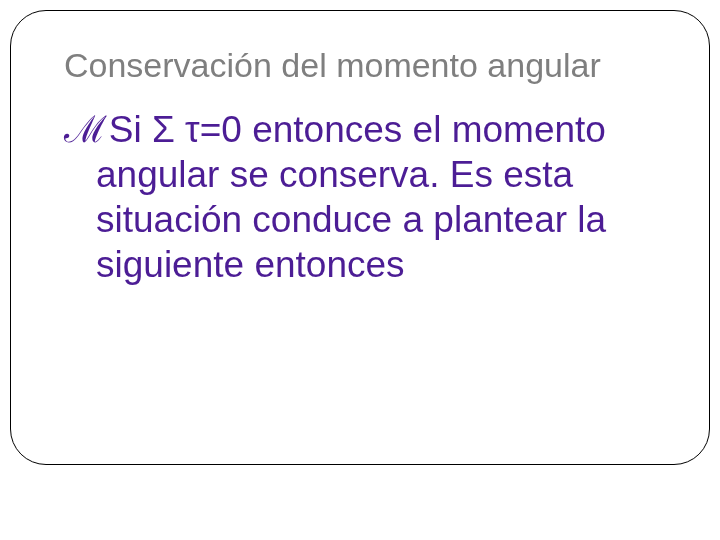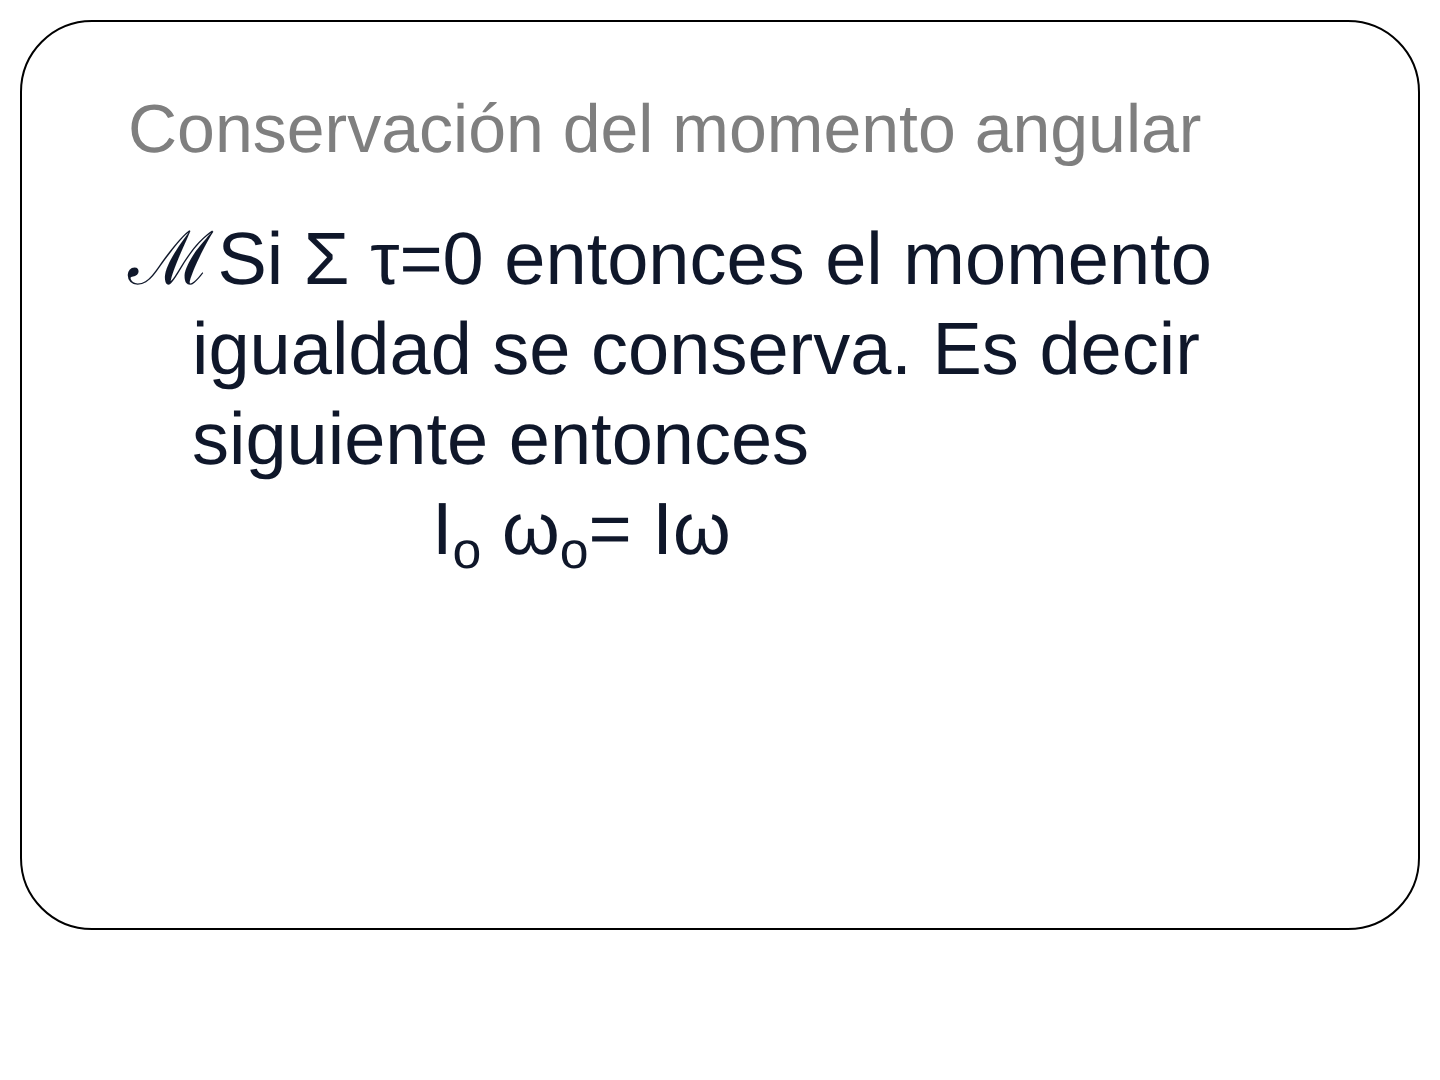--- a/index.html
+++ b/index.html
@@ -28,21 +28,21 @@
     pointer-events: none;
   }
   .title {
     color: #7f7f7f;
     font-size: 34px;
     line-height: 1.15;
     margin: 18px 0 22px 28px;
     font-weight: 400;
   }
   .body {
-    color: #0f172a;
+    color: #4c1d95;
     font-size: 37px;
     line-height: 1.22;
     margin-left: 28px;
     margin-right: 10px;
   }
   .bullet-row {
     display: block;
   }
   .bullet-glyph {
     font-size: 37px;
@@ -75,19 +75,17 @@
 
 <div class="slide">
   <div class="frame"></div>
 
   <div class="title">Conservación del momento angular</div>
 
   <div class="body">
     <span class="bullet-row">
       <span class="bullet-glyph">ℳ</span><span class="bullet-text">Si Σ τ=0 entonces el momento</span>
     </span>
-    <span class="cont">igualdad se conserva.  Es decir</span>
+    <span class="cont">angular se conserva.  Es esta</span>
+    <span class="cont">situación conduce a plantear la</span>
     <span class="cont">siguiente entonces</span>
-    <span class="eq">
-      <span>I</span><sub>o</sub><span> </span><span>ω</span><sub>o</sub><span>= I</span><span>ω</span>
-    </span>
   </div>
 </div>
 
 </body></html>

